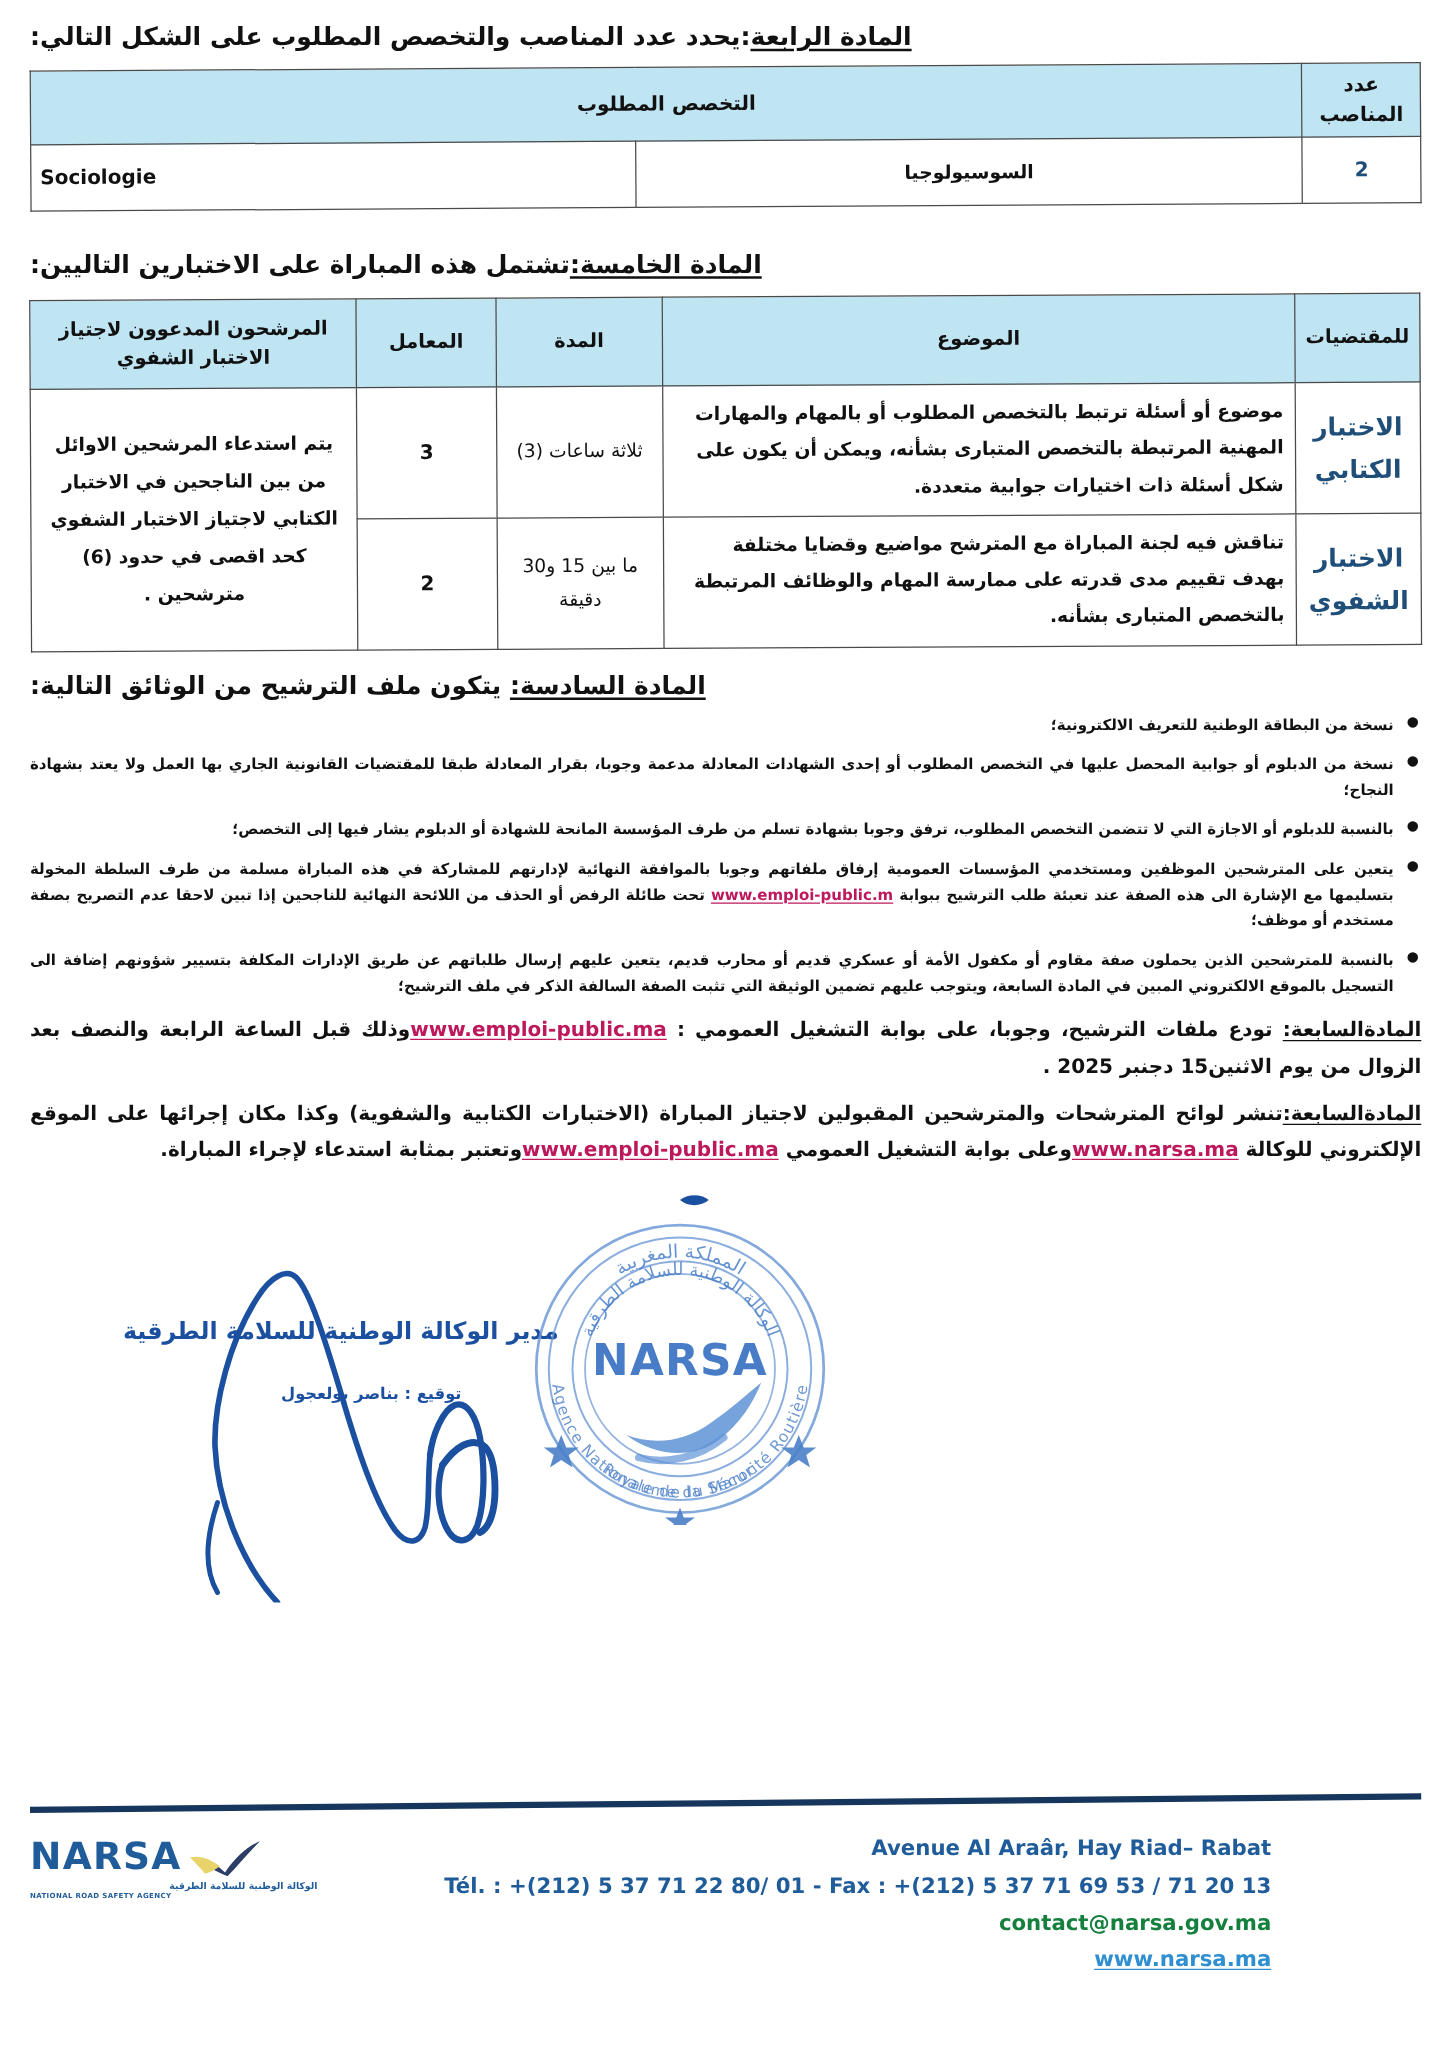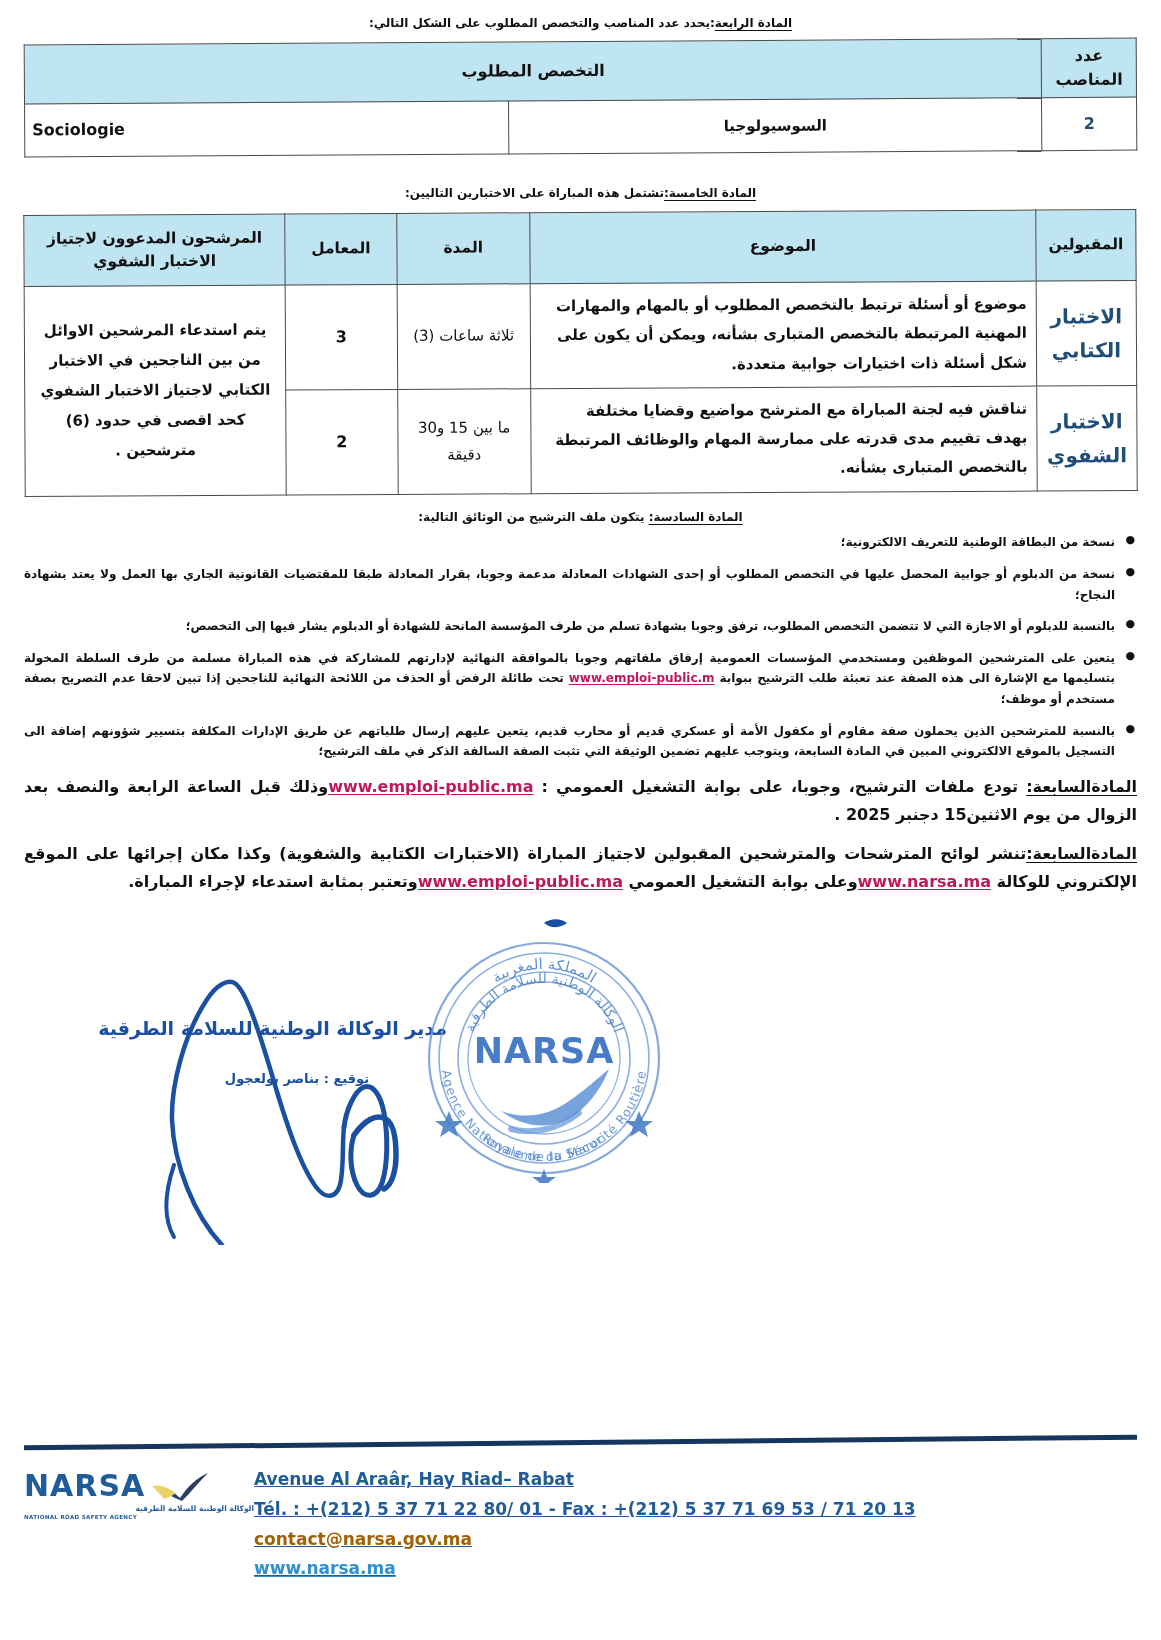--- a/index.html
+++ b/index.html
@@ -15,22 +15,22 @@
   }
   .page{
     position:relative;
     width:1161px;
     height:1640px;
     box-sizing:border-box;
     padding:14px 24px 0 24px;
   }
   .art-line{
     direction:rtl;
-    text-align:center;
-    font-size:12px;
+    text-align:left;
+    font-size:20px;
     line-height:1.55;
     margin:0 0 4px 0;
     font-weight:700;
   }
   .art-lbl{
     font-weight:700;
     text-decoration:underline;
     text-underline-offset:3px;
   }
   .art-body{font-weight:700;}
@@ -212,35 +212,34 @@
   }
   .f-logo .f-sub-en{
     font-size:5.6px;
     color:#1f5c99;
     font-weight:700;
     letter-spacing:.3px;
     line-height:1.3;
   }
   .f-contact{
     flex:1;
-    text-align:left;
+    text-align:right;
     color:#1f5c99;
     direction:ltr;
     font-size:17px;
     font-weight:700;
     line-height:1.75;
     margin-right:120px;
-    text-decoration:underline;
   }
   .f-contact a, .f-contact .f-link{
     color:#2f8fd0;
     text-decoration:underline;
     text-underline-offset:2px;
   }
-  .f-mail{color:#a16207;}
+  .f-mail{color:#15803d;}
 </style>
 </head>
 <body>
 
 <div class="page">
 
   <p class="art-line">
     <span class="art-lbl">المادة الرابعة</span><span class="art-body">:يحدد عدد المناصب والتخصص المطلوب على الشكل التالي:</span>
   </p>
 
@@ -270,21 +269,21 @@
   <table class="t2">
     <colgroup>
       <col style="width:9%">
         <col style="width:45.5%">
         <col style="width:12%">
       <col style="width:10%">
         <col style="width:23.5%">
     </colgroup>
     <tbody>
       <tr>
-        <th>المقبولين</th>
+        <th>للمقتضيات</th>
         <th>الموضوع</th>
         <th>المدة</th>
         <th>المعامل</th>
         <th>المرشحون المدعوون لاجتياز الاختبار الشفوي</th>
       </tr>
       <tr>
         <td class="c-exam">الاختبار الكتابي</td>
         <td class="c-subject">موضوع أو أسئلة ترتبط بالتخصص المطلوب أو بالمهام والمهارات المهنية المرتبطة بالتخصص المتبارى بشأنه، ويمكن أن يكون على شكل أسئلة ذات اختيارات جوابية متعددة.</td>
         <td class="c-dur">ثلاثة ساعات (3)</td>
         <td class="c-coef">3</td>

